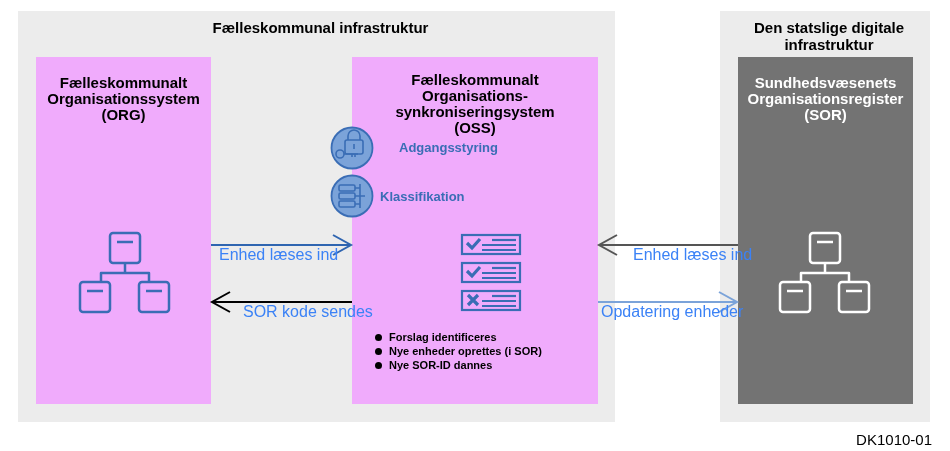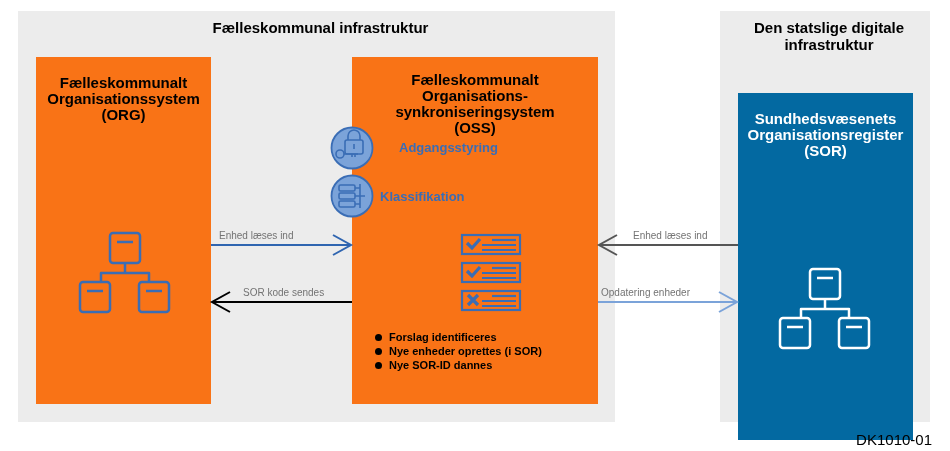--- a/index.html
+++ b/index.html
@@ -2,25 +2,25 @@
 <html><head>
 <meta charset="utf-8">
 <style>
   html, body { margin:0; padding:0; background:#ffffff; }
   body { width:950px; height:451px; position:relative; overflow:hidden;
          font-family:"Liberation Sans", "DejaVu Sans", sans-serif; color:#000; }
   .abs { position:absolute; }
   .panel-left { left:18px; top:11px; width:597px; height:411px; background:#ececec; }
   .panel-right { left:720px; top:11px; width:210px; height:411px; background:#ececec; }
   .panel-title { position:absolute; font-weight:bold; font-size:15px; text-align:center; line-height:17px;padding-left:8px; }
-  .box-blue { background:#f97316; }
-  .box-gray { background:#0369a1;margin-top:36px; }
+  .box-blue { background:#f0abfc; }
+  .box-gray { background:#737373; }
   .box-title { position:absolute; left:0; right:0; text-align:center; font-weight:bold; font-size:15px; line-height:16px; white-space:pre-line; }
   .feature { position:absolute; font-weight:bold; font-size:13px; color:#3a6db5; }
-  .arrow-label { position:absolute; font-size:10px; color:#737373; white-space:nowrap; }
+  .arrow-label { position:absolute; font-size:16px; color:#3b82f6; white-space:nowrap;margin-top:16px; }
   ul.bullets { position:absolute; margin:8px; padding:0; list-style:none; font-weight:bold; font-size:11px; line-height:14px; }
   ul.bullets li { position:relative; padding-left:16px; }
   ul.bullets li::before { content:""; position:absolute; left:2px; top:4px; width:7px; height:7px; border-radius:50%; background:#000; }
   .footer-code { position:absolute; right:18px; top:431px; font-size:15px; color:#000; }
 </style>
 </head>
 <body>
 
 <div class="abs panel-left">
   <div class="panel-title" style="left:0;right:0;top:8px;">Fælleskommunal infrastruktur</div>

